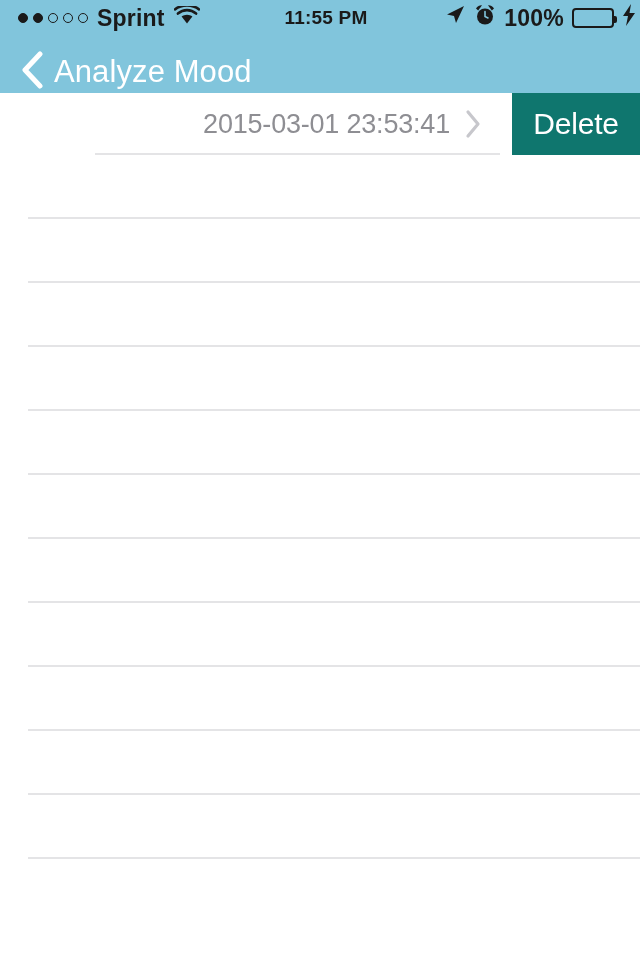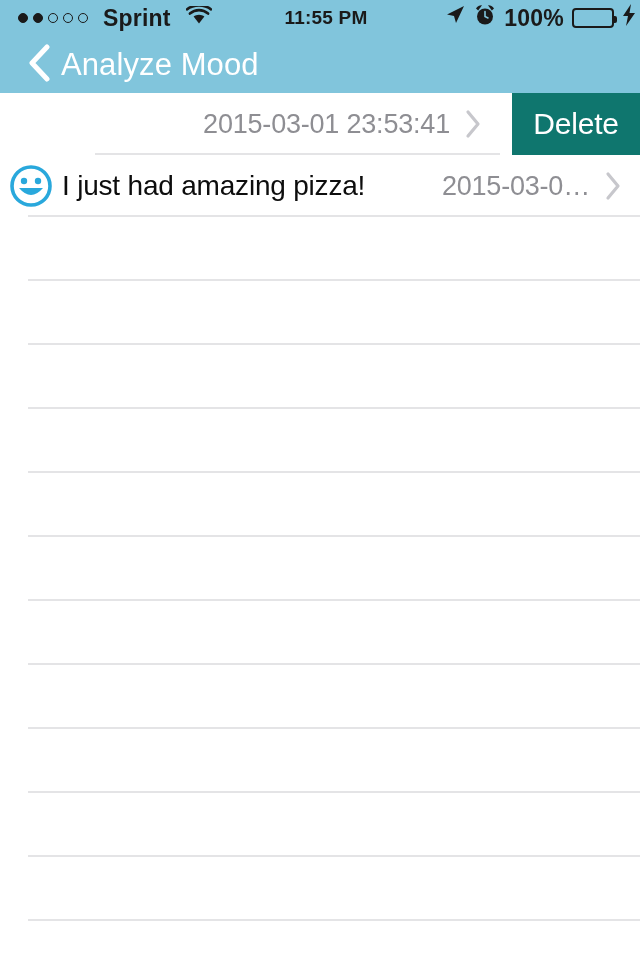--- a/index.html
+++ b/index.html
@@ -24,21 +24,21 @@
     position: relative;
     color: #1a1a1a;
     font-size: 24px;
     font-weight: bold;
     letter-spacing: 0.2px;
   }
   .status-left {
     display: flex;
     align-items: center;
     padding-left: 18px;
-    gap: 15px;
+    gap: 9px;
   }
   .signal-dots {
     display: flex;
     align-items: center;
     gap: 5px;
   }
   .dot {
     width: 10px;
     height: 10px;
     border-radius: 50%;
@@ -87,22 +87,22 @@
     height: 100%;
     background: #4cd562;
     border-radius: 1px;
   }
 
   
   .nav-bar {
     height: 57px;
     background: #81c5dc;
     display: flex;
-    align-items: center;
-    padding-left: 27px;
+    align-items: flex-end;
+    padding-left: 20px;
     box-sizing: border-box;
   }
   .back-button {
     display: flex;
     align-items: center;
     gap: 10px;
     cursor: pointer;
   }
   .nav-title {
     color: #ffffff;
@@ -265,40 +265,20 @@
       <span class="row-chevron">
         <svg width="18" height="30" viewBox="0 0 18 30">
           <path d="M4 3 L14 15 L4 27" stroke="#c7c7cc" stroke-width="3.2" fill="none" stroke-linecap="round" stroke-linejoin="round"></path>
         </svg>
       </span>
     </div>
     <div class="delete-action">Delete</div>
     <div class="row-sep"></div>
   </div>
 
-  <div class="row">
-    <div class="row-content">
-      <div class="row-icon">
-        <svg width="44" height="44" viewBox="0 0 44 44">
-          <circle cx="22" cy="22" r="19" fill="none" stroke="#29a8dc" stroke-width="3.6"></circle>
-          <circle cx="15" cy="17" r="3.2" fill="#29a8dc"></circle>
-          <circle cx="29" cy="17" r="3.2" fill="#29a8dc"></circle>
-          <path d="M10 24 Q22 38 34 24 Z" fill="#29a8dc"></path>
-        </svg>
-      </div>
-      <span class="row-text">I just had amazing pizza!</span>
-      <span class="row-date">2015-03-0…</span>
-      <span class="row-chevron">
-        <svg width="18" height="30" viewBox="0 0 18 30">
-          <path d="M4 3 L14 15 L4 27" stroke="#c7c7cc" stroke-width="3.2" fill="none" stroke-linecap="round" stroke-linejoin="round"></path>
-        </svg>
-      </span>
-    </div>
-    <div class="row-sep"></div>
-  </div>
 
   <div class="row row-empty">
       <div class="row-sep"></div>
     </div>
   <div class="row row-empty">
       <div class="row-sep"></div>
     </div>
   <div class="row row-empty">
       <div class="row-sep"></div>
     </div>

